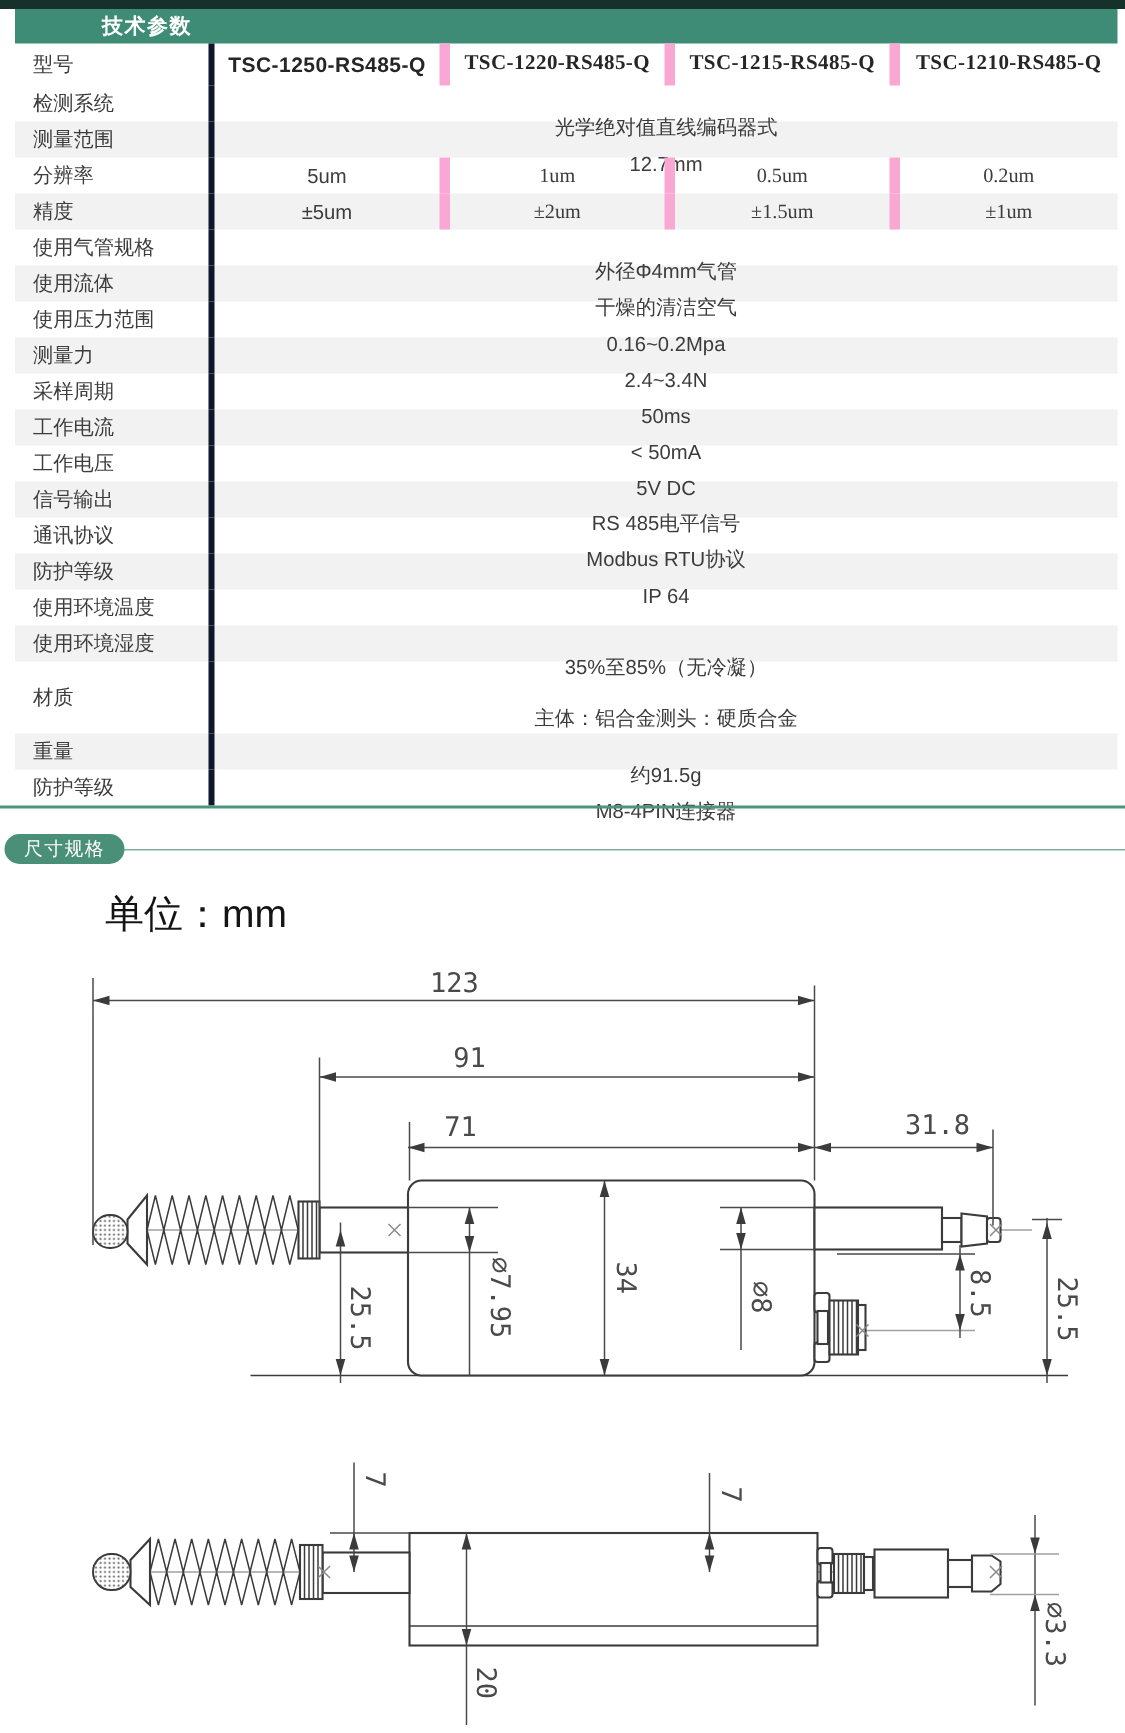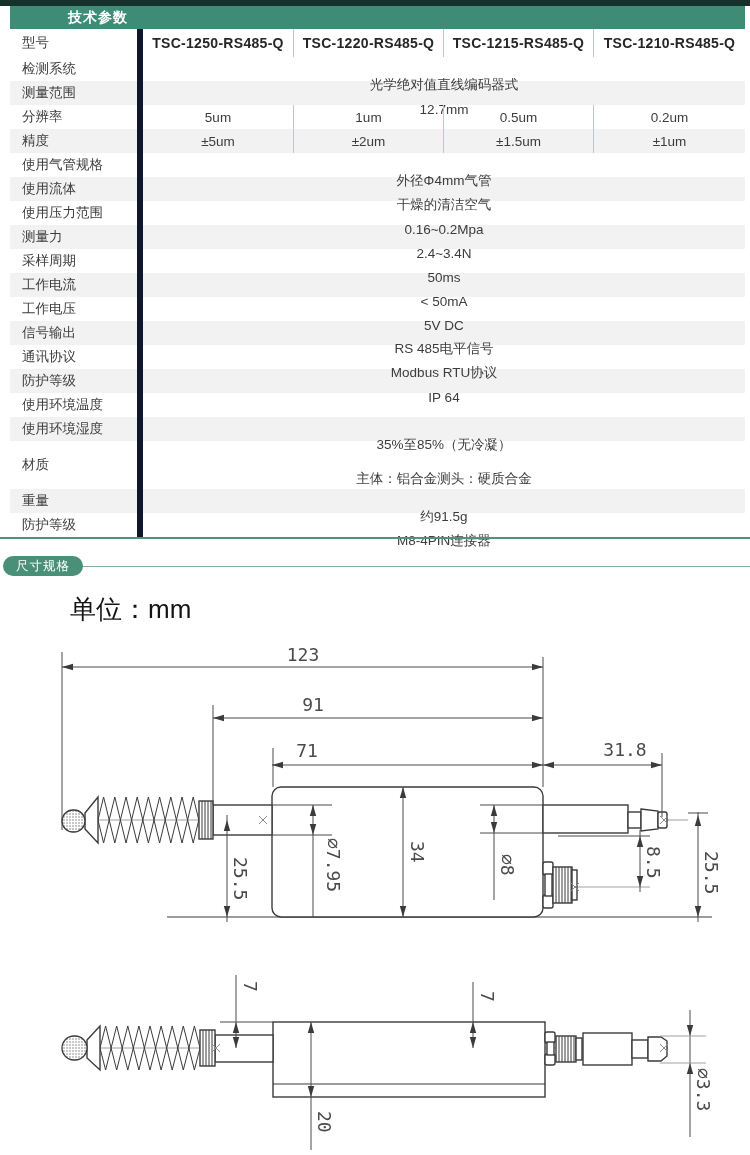--- a/index.html
+++ b/index.html
@@ -10,25 +10,25 @@
             display:flex;align-items:center;}
   .greenbar .title{color:#fff;font-size:14px;font-weight:bold;padding-left:12px;letter-spacing:1px;margin-left:46px;}
   .spec{position:absolute;left:10px;top:29px;width:735px;}
   .row{display:flex;width:735px;height:24px;}
   .row.h28{height:28px;}
   .row.h48{height:48px;}
   .row.shaded{background:#f2f2f2;}
   .cell{box-sizing:border-box;display:flex;align-items:center;justify-content:center;
         font-size:13.5px;color:#3c3c3c;}
   .cell.label{width:133px;justify-content:flex-start;padding-left:12px;
-              border-right:6px solid #0f172a;}
+              border-right:4px solid #0f172a;}
   .cell.merged{width:602px;margin-top:28px;}
   .cell.col{width:150px;}
   .cell.col.last{width:152px;}
-  .cell.col.div{border-left:1px solid #f9a8d4;}
+  .cell.col.div{border-left:7px solid #f9a8d4;font-family:Liberation Serif, serif;}
   .cell.model{font-weight:bold;font-size:14px;color:#262626;letter-spacing:.3px;}
   .cell.multi{flex-direction:row;justify-content:center;line-height:20px;}
   .endline{position:absolute;left:0;top:537px;width:750px;height:2px;background:#4e937d;}
   .rule{position:absolute;left:40px;top:566px;width:710px;height:1px;background:#7fad9e;}
   .badge{position:absolute;left:3px;top:556px;height:20px;padding:0 13px;background:#4a9078;
          border-radius:11px;display:flex;align-items:center;z-index:2;}
   .badge span{color:#fff;font-size:12.5px;letter-spacing:1px;}
   .unit{position:absolute;left:70px;top:592px;font-size:26px;color:#141414;}
   svg text.dim{font-family:"DejaVu Sans Mono",monospace;font-size:18px;fill:#4a4a4a;}
   .outlf{stroke:#3b3b3b;stroke-width:1.4;fill:#fff;}

